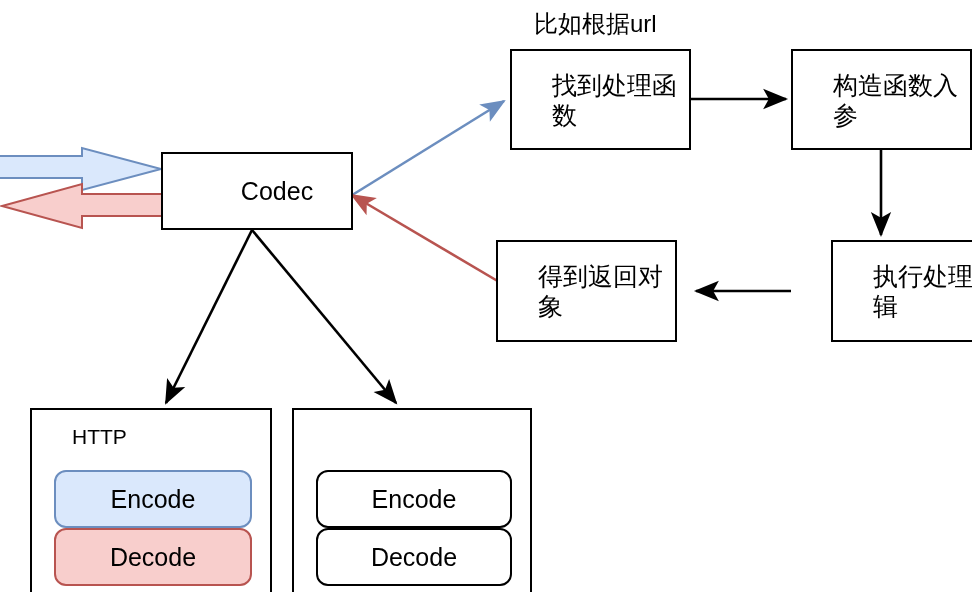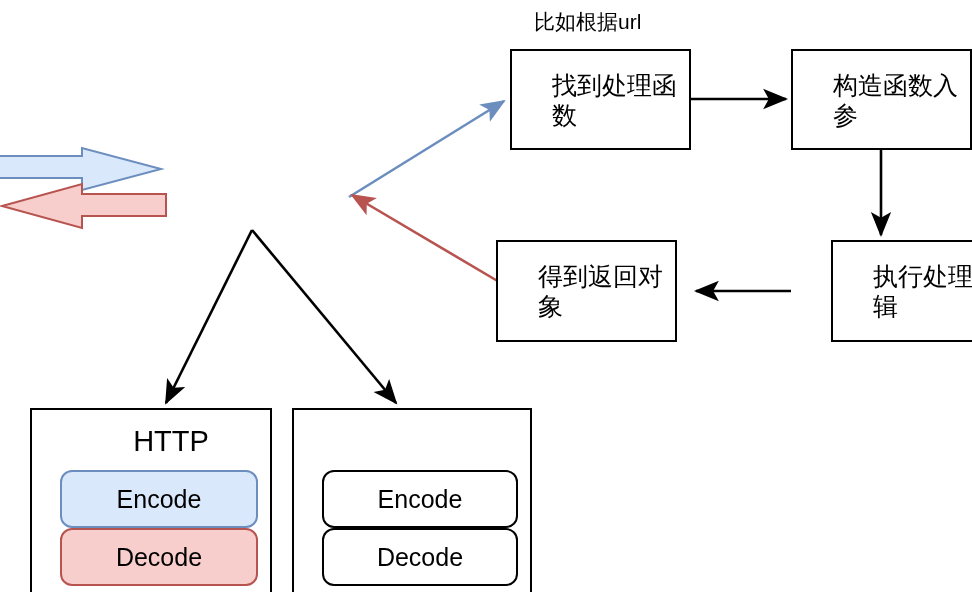--- a/index.html
+++ b/index.html
@@ -34,49 +34,47 @@
     font-size: 25px;
     color: #000000;
     line-height: 1.2;
     z-index: 2;
     padding-left: 40px;
   }
   .node.container {
     display: block;
   }
   .container-title {
-    text-align: center;
-    font-size: 29px;
+    font-size: 21px;
     color: #000000;
     margin-top: 14px;
   }
   .inner-box {
     position: absolute;
     box-sizing: border-box;
     border: 2px solid #000000;
     border-radius: 12px;
     background: #ffffff;
     display: flex;
     align-items: center;
     justify-content: center;
     font-size: 25px;
     color: #000000;
-    margin-left: 6px;
   }
   .inner-box.blue {
     background: #dae8fc;
     border-color: #6c8ebf;
   }
   .inner-box.red {
     background: #f8cecc;
     border-color: #b85450;
   }
   .free-label {
     position: absolute;
-    font-size: 21px;
+    font-size: 24px;
     color: #000000;
     white-space: nowrap;
     z-index: 3;
   }
 </style>
 </head>
 <body>
 
 <div id="canvas">
 
@@ -111,20 +109,23 @@
 
     <line x1="791" y1="291" x2="696" y2="291" stroke="#000000" stroke-width="2.6" marker-end="url(#arrow-black)"></line>
 
     <line x1="252" y1="230" x2="166" y2="403" stroke="#000000" stroke-width="2.6" marker-end="url(#arrow-black)"></line>
 
     <line x1="252" y1="230" x2="396" y2="403" stroke="#000000" stroke-width="2.6" marker-end="url(#arrow-black)"></line>
   </svg>
 
   <div class="free-label" style="left:534px; top:8px;">比如根据url</div>
 
+  <div class="node" style="left:161px; top:152px; width:192px; height:78px;">
+    <span>Codec</span>
+  </div>
 
   <div class="node" style="left:510px; top:49px; width:181px; height:101px;">
     <span>找到处理函数</span>
   </div>
 
   <div class="node" style="left:791px; top:49px; width:181px; height:101px;align-items:center;">
     <span>构造函数入参</span>
   </div>
 
   <div class="node" style="left:496px; top:240px; width:181px; height:102px;">

